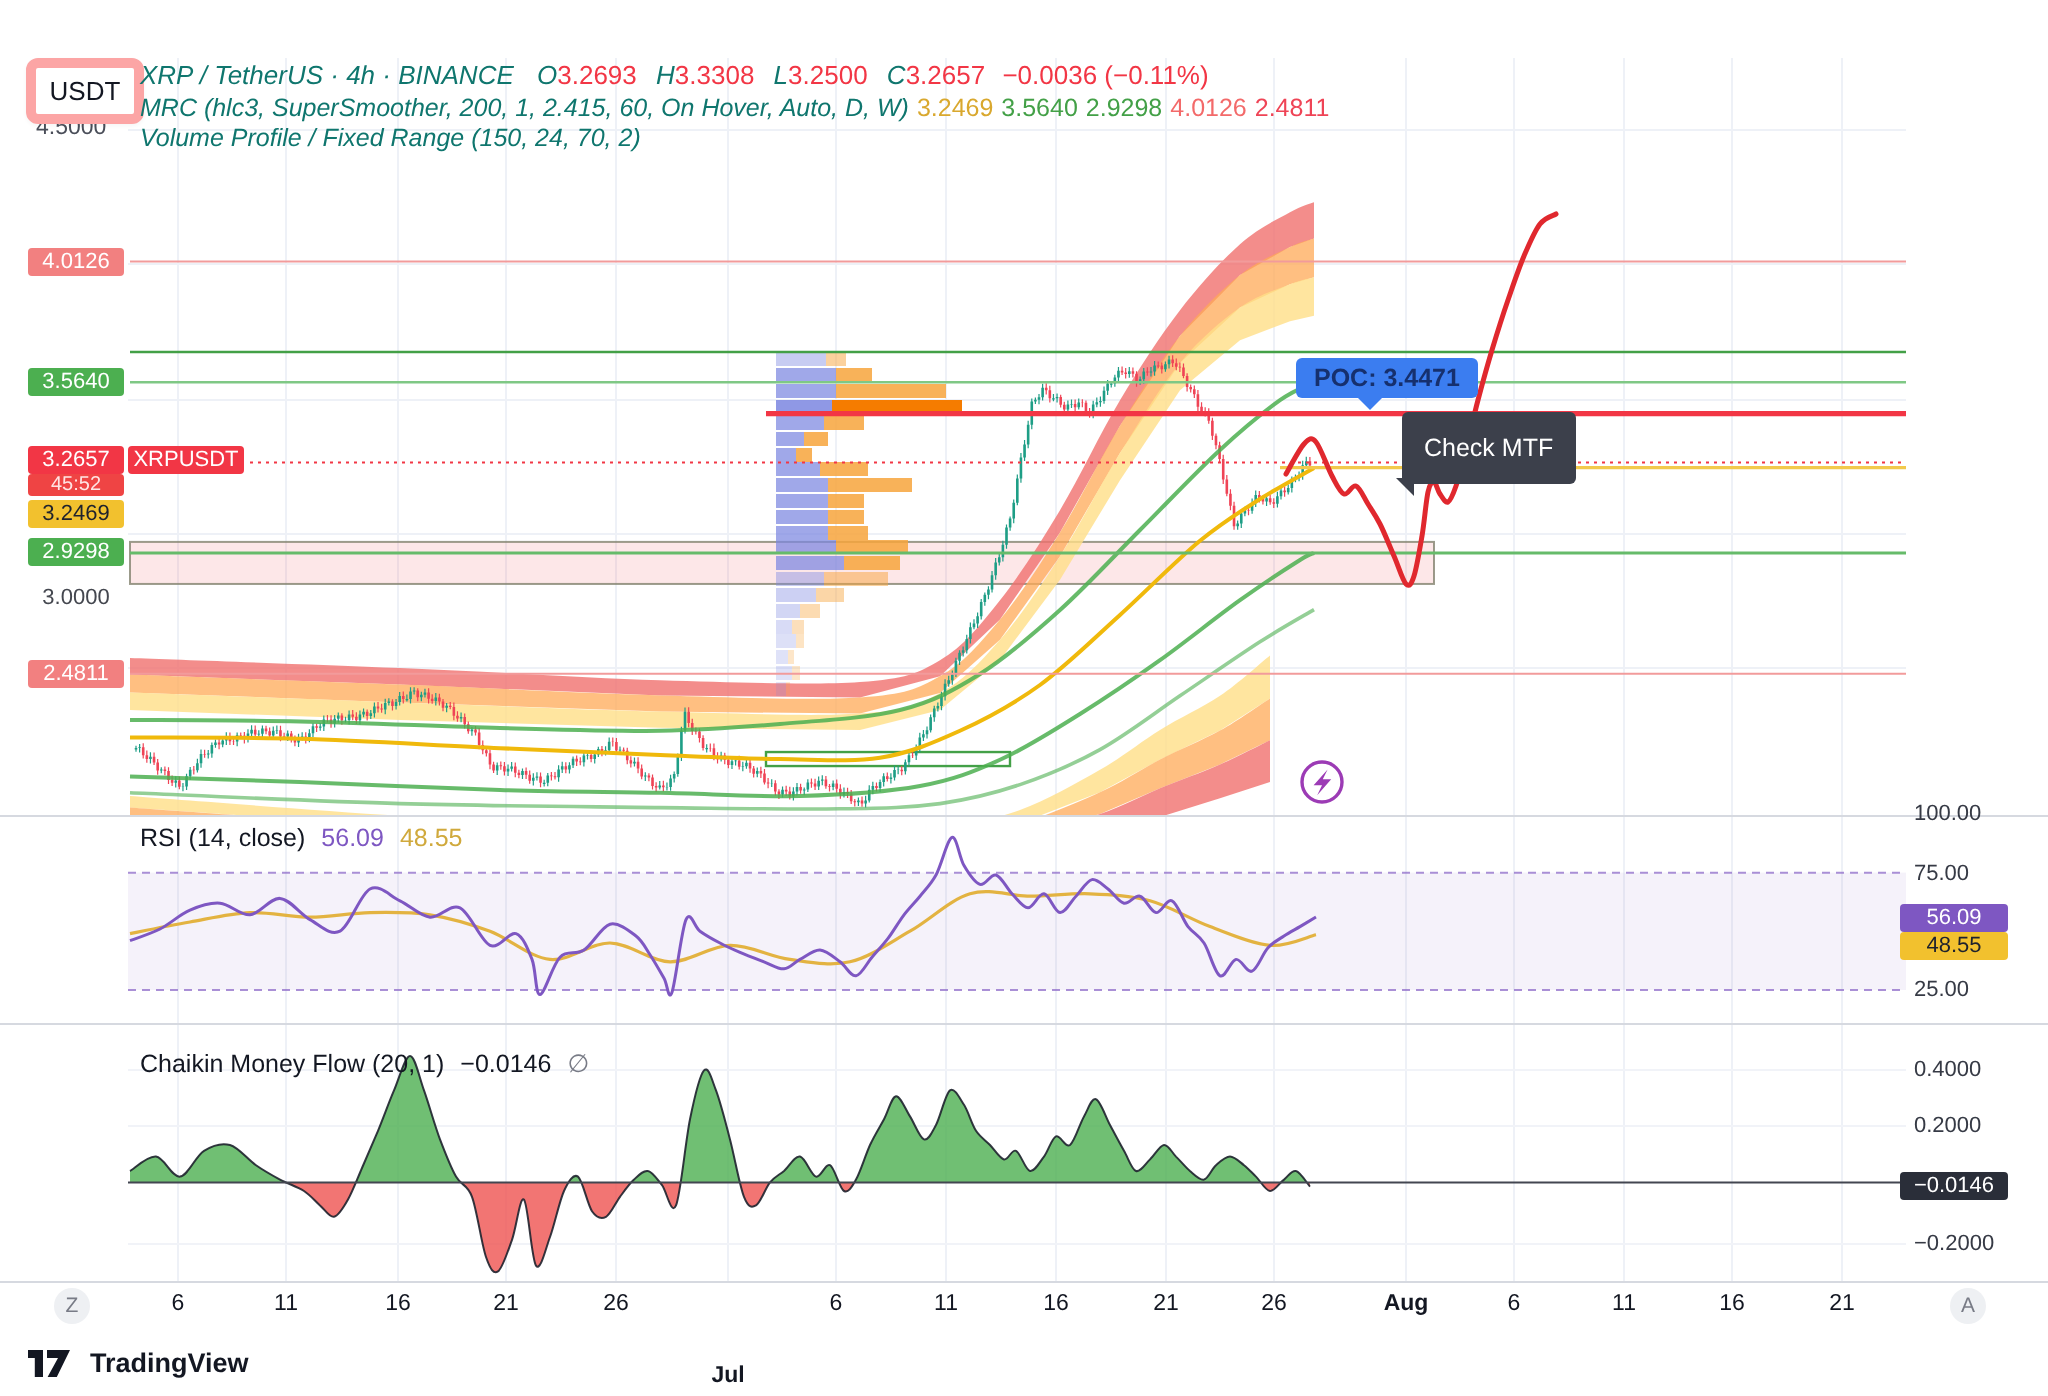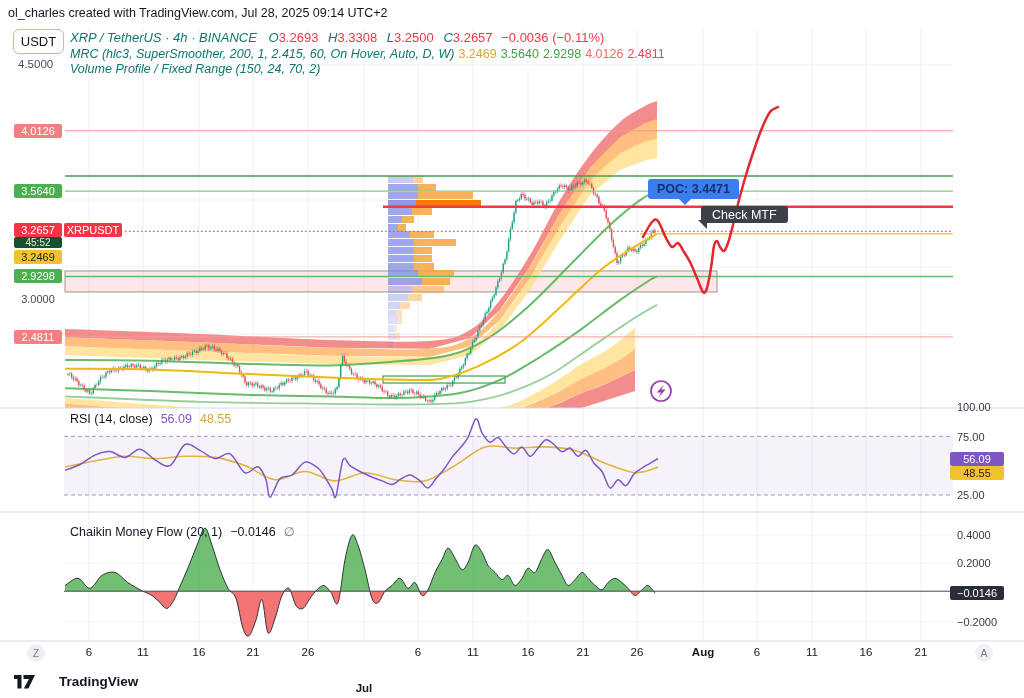--- a/index.html
+++ b/index.html
@@ -1,55 +1,55 @@
 <!DOCTYPE html>
 <html><head>
 <meta charset="utf-8">
 <style>
   html,body{margin:0;padding:0;background:#fff;}
   #app{position:relative;width:1024px;height:698px;background:#fff;overflow:hidden;
        font-family:"Liberation Sans",sans-serif;color:#131722;}
   #gfx{position:absolute;left:0;top:0;z-index:1;}
   .attr{position:absolute;left:8px;top:6px;font-size:12.5px;color:#131722;z-index:5;}
-  .usdt-btn{position:absolute;left:13px;top:29px;width:49px;height:23px;border:1px solid #fca5a5;
+  .usdt-btn{position:absolute;left:13px;top:29px;width:49px;height:23px;border:5px solid #fca5a5;
        border-radius:6px;background:#fff;font-size:13px;color:#131722;display:flex;align-items:center;
        justify-content:center;z-index:5;box-shadow:0 1px 2px rgba(0,0,0,.04);}
   .axis-top{position:absolute;left:18px;top:58px;font-size:11.5px;color:#4a4e59;z-index:2;}
   .legend{position:absolute;left:70px;top:31px;z-index:5;line-height:14.5px;}
   .legend .row1{font-size:13px;}
   .legend .row2,.legend .row3{font-size:12.5px;margin-top:1px;}
   .legend .lbl{color:#0f766e;font-style:italic;}
   .legend .red{color:#f23645;}
   .legend .mrc-v{margin-left:4px;font-weight:400;}
   .price-badge{position:absolute;left:14px;width:48px;height:14px;border-radius:2px;z-index:3;
        font-size:11px;display:flex;align-items:center;justify-content:center;color:#fff;}
   .price-plain{position:absolute;left:14px;width:48px;z-index:2;font-size:11px;color:#44474f;
        display:flex;align-items:center;justify-content:center;background:transparent;margin-top:32px;}
   .poc{position:absolute;left:648px;top:179px;height:20px;padding:0 9px;background:#3b7df0;border-radius:3px;
        color:#16306e;font-size:12.5px;font-weight:bold;display:flex;align-items:center;z-index:4;}
   .poc:after{content:'';position:absolute;left:30px;bottom:-6px;width:0;height:0;
        border-left:7px solid transparent;border-right:7px solid transparent;border-top:7px solid #3b7df0;}
-  .tooltip{position:absolute;left:701px;top:206px;height:17px;padding:0 11px;background:#3c404b;border-radius:3px;
+  .tooltip{position:absolute;left:701px;top:206px;height:36px;padding:0 11px;background:#3c404b;border-radius:3px;
        color:#fff;font-size:12.5px;display:flex;align-items:center;z-index:4;}
   .tooltip:after{content:'';position:absolute;left:-3px;bottom:-6px;width:0;height:0;
        border-top:9px solid #3c404b;border-left:9px solid transparent;}
   .pane-title{position:absolute;left:70px;z-index:3;font-size:12.5px;color:#131722;}
   .rsi-v1{color:#7e57c2;margin-left:8px;}
   .rsi-v2{color:#d0a93c;margin-left:8px;}
   .cmf-v{color:#131722;margin-left:8px;}
   .cmf-avg{color:#787b86;margin-left:8px;}
   .r-axis{position:absolute;left:953px;width:58px;z-index:3;font-size:11px;color:#363a45;
        display:flex;align-items:center;padding-left:4px;}
   .r-axis.badge{border-radius:2px;justify-content:center;padding-left:0;width:54px;left:950px;}
   .time-label{position:absolute;top:646px;transform:translateX(-50%);font-size:11.5px;color:#131722;z-index:3;}
   .time-label.bold{font-weight:bold;}
   .time-circle{position:absolute;top:644px;width:18px;height:18px;border-radius:50%;background:#eef0f3;
        color:#787b86;font-size:10.5px;display:flex;align-items:center;justify-content:center;
        transform:translateX(-50%);z-index:3;}
-  .footer{position:absolute;left:14px;top:674px;display:flex;align-items:center;gap:24px;z-index:5;}
+  .footer{position:absolute;left:14px;top:674px;display:flex;align-items:center;gap:10px;z-index:5;}
   .footer .brand{font-size:13.5px;font-weight:600;color:#131722;}
 </style>
 </head>
 <body>
 
 <div id="app">
   <svg id="gfx" width="1024" height="698">
       <defs>
         <clipPath id="clipMain">
           <rect x="64" y="29" width="890" height="379"></rect>
@@ -179,21 +179,20 @@
         <path d="M65.0 585.5C67.2 584.3 73.8 577.8 78.0 578.3C82.2 578.8 86.0 588.8 90.0 588.3C94.0 587.8 97.8 578.0 102.0 575.4C106.2 572.8 110.7 571.3 115.0 572.5C119.3 573.7 123.8 579.7 128.0 582.6C132.2 585.5 136.0 587.6 140.0 589.8C144.0 591.9 148.7 593.4 152.0 595.5C155.3 597.7 157.5 600.5 160.0 602.7C162.5 604.8 164.7 608.9 167.0 608.4C169.3 608.0 171.7 603.9 174.0 599.8C176.3 595.7 178.5 589.8 181.0 584.0C183.5 578.3 186.3 571.8 189.0 565.4C191.7 558.9 194.3 551.5 197.0 545.2C199.7 539.0 202.5 528.0 205.0 528.0C207.5 528.0 209.5 538.3 212.0 545.2C214.5 552.2 217.3 562.5 220.0 569.7C222.7 576.8 225.3 583.5 228.0 588.3C230.7 593.1 233.5 591.7 236.0 598.4C238.5 605.1 240.8 622.3 243.0 628.5C245.2 634.8 246.8 637.2 249.0 635.7C251.2 634.3 253.8 625.9 256.0 619.9C258.2 613.9 260.0 597.7 262.0 599.8C264.0 602.0 265.8 629.7 268.0 632.8C270.2 636.0 272.7 624.7 275.0 618.5C277.3 612.3 279.7 600.5 282.0 595.5C284.3 590.5 286.7 586.7 289.0 588.3C291.3 590.0 293.7 602.2 296.0 605.6C298.3 608.9 300.7 609.6 303.0 608.4C305.3 607.2 307.7 601.5 310.0 598.4C312.3 595.3 314.7 591.9 317.0 589.8C319.3 587.6 321.7 585.0 324.0 585.5C326.3 585.9 328.7 589.8 331.0 592.6C333.3 595.5 335.7 608.2 338.0 602.7C340.3 597.2 342.7 570.9 345.0 559.6C347.3 548.4 349.8 537.6 352.0 535.2C354.2 532.8 355.8 539.5 358.0 545.2C360.2 551.0 362.7 560.8 365.0 569.7C367.3 578.5 369.8 592.9 372.0 598.4C374.2 603.9 375.8 603.9 378.0 602.7C380.2 601.5 382.7 594.1 385.0 591.2C387.3 588.3 389.5 587.6 392.0 585.5C394.5 583.3 397.3 577.8 400.0 578.3C402.7 578.8 405.5 587.6 408.0 588.3C410.5 589.0 412.7 581.4 415.0 582.6C417.3 583.8 419.8 594.3 422.0 595.5C424.2 596.7 425.8 593.6 428.0 589.8C430.2 585.9 432.7 577.6 435.0 572.5C437.3 567.5 439.8 563.7 442.0 559.6C444.2 555.5 445.8 548.4 448.0 548.1C450.2 547.9 452.7 554.6 455.0 558.2C457.3 561.8 459.8 568.9 462.0 569.7C464.2 570.4 465.8 566.5 468.0 562.5C470.2 558.4 472.7 546.9 475.0 545.2C477.3 543.6 479.8 549.1 482.0 552.4C484.2 555.8 485.8 562.0 488.0 565.4C490.2 568.7 492.7 570.1 495.0 572.5C497.3 574.9 499.8 579.2 502.0 579.7C504.2 580.2 505.8 574.4 508.0 575.4C510.2 576.4 512.7 585.0 515.0 585.5C517.3 585.9 519.8 581.1 522.0 578.3C524.2 575.4 525.8 569.2 528.0 568.2C530.2 567.3 532.7 574.2 535.0 572.5C537.3 570.9 539.8 562.0 542.0 558.2C544.2 554.3 545.8 548.8 548.0 549.6C550.2 550.3 552.7 558.2 555.0 562.5C557.3 566.8 559.8 571.6 562.0 575.4C564.2 579.2 565.8 584.7 568.0 585.5C570.2 586.2 572.7 581.9 575.0 579.7C577.3 577.6 579.8 572.8 582.0 572.5C584.2 572.3 585.8 576.1 588.0 578.3C590.2 580.4 592.7 583.5 595.0 585.5C597.3 587.4 599.8 590.2 602.0 589.8C604.2 589.3 605.8 584.5 608.0 582.6C610.2 580.7 612.7 578.3 615.0 578.3C617.3 578.3 619.8 580.9 622.0 582.6C624.2 584.3 625.8 586.2 628.0 588.3C630.2 590.5 632.7 595.3 635.0 595.5C637.3 595.7 639.8 591.4 642.0 589.8C644.2 588.1 645.8 584.9 648.0 585.5C650.2 586.0 653.8 592.0 655.0 593.3L655 591.2L65 591.2Z" fill="#4caf50" opacity="0.8" clip-path="url(#cmfUp)"></path>
         <path d="M65.0 585.5C67.2 584.3 73.8 577.8 78.0 578.3C82.2 578.8 86.0 588.8 90.0 588.3C94.0 587.8 97.8 578.0 102.0 575.4C106.2 572.8 110.7 571.3 115.0 572.5C119.3 573.7 123.8 579.7 128.0 582.6C132.2 585.5 136.0 587.6 140.0 589.8C144.0 591.9 148.7 593.4 152.0 595.5C155.3 597.7 157.5 600.5 160.0 602.7C162.5 604.8 164.7 608.9 167.0 608.4C169.3 608.0 171.7 603.9 174.0 599.8C176.3 595.7 178.5 589.8 181.0 584.0C183.5 578.3 186.3 571.8 189.0 565.4C191.7 558.9 194.3 551.5 197.0 545.2C199.7 539.0 202.5 528.0 205.0 528.0C207.5 528.0 209.5 538.3 212.0 545.2C214.5 552.2 217.3 562.5 220.0 569.7C222.7 576.8 225.3 583.5 228.0 588.3C230.7 593.1 233.5 591.7 236.0 598.4C238.5 605.1 240.8 622.3 243.0 628.5C245.2 634.8 246.8 637.2 249.0 635.7C251.2 634.3 253.8 625.9 256.0 619.9C258.2 613.9 260.0 597.7 262.0 599.8C264.0 602.0 265.8 629.7 268.0 632.8C270.2 636.0 272.7 624.7 275.0 618.5C277.3 612.3 279.7 600.5 282.0 595.5C284.3 590.5 286.7 586.7 289.0 588.3C291.3 590.0 293.7 602.2 296.0 605.6C298.3 608.9 300.7 609.6 303.0 608.4C305.3 607.2 307.7 601.5 310.0 598.4C312.3 595.3 314.7 591.9 317.0 589.8C319.3 587.6 321.7 585.0 324.0 585.5C326.3 585.9 328.7 589.8 331.0 592.6C333.3 595.5 335.7 608.2 338.0 602.7C340.3 597.2 342.7 570.9 345.0 559.6C347.3 548.4 349.8 537.6 352.0 535.2C354.2 532.8 355.8 539.5 358.0 545.2C360.2 551.0 362.7 560.8 365.0 569.7C367.3 578.5 369.8 592.9 372.0 598.4C374.2 603.9 375.8 603.9 378.0 602.7C380.2 601.5 382.7 594.1 385.0 591.2C387.3 588.3 389.5 587.6 392.0 585.5C394.5 583.3 397.3 577.8 400.0 578.3C402.7 578.8 405.5 587.6 408.0 588.3C410.5 589.0 412.7 581.4 415.0 582.6C417.3 583.8 419.8 594.3 422.0 595.5C424.2 596.7 425.8 593.6 428.0 589.8C430.2 585.9 432.7 577.6 435.0 572.5C437.3 567.5 439.8 563.7 442.0 559.6C444.2 555.5 445.8 548.4 448.0 548.1C450.2 547.9 452.7 554.6 455.0 558.2C457.3 561.8 459.8 568.9 462.0 569.7C464.2 570.4 465.8 566.5 468.0 562.5C470.2 558.4 472.7 546.9 475.0 545.2C477.3 543.6 479.8 549.1 482.0 552.4C484.2 555.8 485.8 562.0 488.0 565.4C490.2 568.7 492.7 570.1 495.0 572.5C497.3 574.9 499.8 579.2 502.0 579.7C504.2 580.2 505.8 574.4 508.0 575.4C510.2 576.4 512.7 585.0 515.0 585.5C517.3 585.9 519.8 581.1 522.0 578.3C524.2 575.4 525.8 569.2 528.0 568.2C530.2 567.3 532.7 574.2 535.0 572.5C537.3 570.9 539.8 562.0 542.0 558.2C544.2 554.3 545.8 548.8 548.0 549.6C550.2 550.3 552.7 558.2 555.0 562.5C557.3 566.8 559.8 571.6 562.0 575.4C564.2 579.2 565.8 584.7 568.0 585.5C570.2 586.2 572.7 581.9 575.0 579.7C577.3 577.6 579.8 572.8 582.0 572.5C584.2 572.3 585.8 576.1 588.0 578.3C590.2 580.4 592.7 583.5 595.0 585.5C597.3 587.4 599.8 590.2 602.0 589.8C604.2 589.3 605.8 584.5 608.0 582.6C610.2 580.7 612.7 578.3 615.0 578.3C617.3 578.3 619.8 580.9 622.0 582.6C624.2 584.3 625.8 586.2 628.0 588.3C630.2 590.5 632.7 595.3 635.0 595.5C637.3 595.7 639.8 591.4 642.0 589.8C644.2 588.1 645.8 584.9 648.0 585.5C650.2 586.0 653.8 592.0 655.0 593.3L655 591.2L65 591.2Z" fill="#ef5350" opacity="0.8" clip-path="url(#cmfDn)"></path>
         <path d="M65.0 585.5C67.2 584.3 73.8 577.8 78.0 578.3C82.2 578.8 86.0 588.8 90.0 588.3C94.0 587.8 97.8 578.0 102.0 575.4C106.2 572.8 110.7 571.3 115.0 572.5C119.3 573.7 123.8 579.7 128.0 582.6C132.2 585.5 136.0 587.6 140.0 589.8C144.0 591.9 148.7 593.4 152.0 595.5C155.3 597.7 157.5 600.5 160.0 602.7C162.5 604.8 164.7 608.9 167.0 608.4C169.3 608.0 171.7 603.9 174.0 599.8C176.3 595.7 178.5 589.8 181.0 584.0C183.5 578.3 186.3 571.8 189.0 565.4C191.7 558.9 194.3 551.5 197.0 545.2C199.7 539.0 202.5 528.0 205.0 528.0C207.5 528.0 209.5 538.3 212.0 545.2C214.5 552.2 217.3 562.5 220.0 569.7C222.7 576.8 225.3 583.5 228.0 588.3C230.7 593.1 233.5 591.7 236.0 598.4C238.5 605.1 240.8 622.3 243.0 628.5C245.2 634.8 246.8 637.2 249.0 635.7C251.2 634.3 253.8 625.9 256.0 619.9C258.2 613.9 260.0 597.7 262.0 599.8C264.0 602.0 265.8 629.7 268.0 632.8C270.2 636.0 272.7 624.7 275.0 618.5C277.3 612.3 279.7 600.5 282.0 595.5C284.3 590.5 286.7 586.7 289.0 588.3C291.3 590.0 293.7 602.2 296.0 605.6C298.3 608.9 300.7 609.6 303.0 608.4C305.3 607.2 307.7 601.5 310.0 598.4C312.3 595.3 314.7 591.9 317.0 589.8C319.3 587.6 321.7 585.0 324.0 585.5C326.3 585.9 328.7 589.8 331.0 592.6C333.3 595.5 335.7 608.2 338.0 602.7C340.3 597.2 342.7 570.9 345.0 559.6C347.3 548.4 349.8 537.6 352.0 535.2C354.2 532.8 355.8 539.5 358.0 545.2C360.2 551.0 362.7 560.8 365.0 569.7C367.3 578.5 369.8 592.9 372.0 598.4C374.2 603.9 375.8 603.9 378.0 602.7C380.2 601.5 382.7 594.1 385.0 591.2C387.3 588.3 389.5 587.6 392.0 585.5C394.5 583.3 397.3 577.8 400.0 578.3C402.7 578.8 405.5 587.6 408.0 588.3C410.5 589.0 412.7 581.4 415.0 582.6C417.3 583.8 419.8 594.3 422.0 595.5C424.2 596.7 425.8 593.6 428.0 589.8C430.2 585.9 432.7 577.6 435.0 572.5C437.3 567.5 439.8 563.7 442.0 559.6C444.2 555.5 445.8 548.4 448.0 548.1C450.2 547.9 452.7 554.6 455.0 558.2C457.3 561.8 459.8 568.9 462.0 569.7C464.2 570.4 465.8 566.5 468.0 562.5C470.2 558.4 472.7 546.9 475.0 545.2C477.3 543.6 479.8 549.1 482.0 552.4C484.2 555.8 485.8 562.0 488.0 565.4C490.2 568.7 492.7 570.1 495.0 572.5C497.3 574.9 499.8 579.2 502.0 579.7C504.2 580.2 505.8 574.4 508.0 575.4C510.2 576.4 512.7 585.0 515.0 585.5C517.3 585.9 519.8 581.1 522.0 578.3C524.2 575.4 525.8 569.2 528.0 568.2C530.2 567.3 532.7 574.2 535.0 572.5C537.3 570.9 539.8 562.0 542.0 558.2C544.2 554.3 545.8 548.8 548.0 549.6C550.2 550.3 552.7 558.2 555.0 562.5C557.3 566.8 559.8 571.6 562.0 575.4C564.2 579.2 565.8 584.7 568.0 585.5C570.2 586.2 572.7 581.9 575.0 579.7C577.3 577.6 579.8 572.8 582.0 572.5C584.2 572.3 585.8 576.1 588.0 578.3C590.2 580.4 592.7 583.5 595.0 585.5C597.3 587.4 599.8 590.2 602.0 589.8C604.2 589.3 605.8 584.5 608.0 582.6C610.2 580.7 612.7 578.3 615.0 578.3C617.3 578.3 619.8 580.9 622.0 582.6C624.2 584.3 625.8 586.2 628.0 588.3C630.2 590.5 632.7 595.3 635.0 595.5C637.3 595.7 639.8 591.4 642.0 589.8C644.2 588.1 645.8 584.9 648.0 585.5C650.2 586.0 653.8 592.0 655.0 593.3" stroke="#1e222d" stroke-width="1" fill="none" opacity="0.9"></path>
         <line x1="64" y1="591.2" x2="953" y2="591.2" stroke="#434651" stroke-width="1"></line>
       </g>
       <line x1="0" y1="408" x2="1024" y2="408" stroke="#d6d9e0" stroke-width="1"></line>
       <line x1="0" y1="512" x2="1024" y2="512" stroke="#d6d9e0" stroke-width="1"></line>
       <line x1="0" y1="641" x2="1024" y2="641" stroke="#d6d9e0" stroke-width="1"></line>
     </svg>
 
-  <div class="attr">ol_charles created with TradingView.com, Jul 28, 2025 09:14 UTC+2</div>
 
   <div class="usdt-btn">USDT</div>
   <div class="axis-top">4.5000</div>
 
   <div class="legend">
     <div class="row1">
       <span class="lbl">XRP / TetherUS · 4h · BINANCE</span>
       <span class="lbl" style="margin-left:8px">O</span><span class="red">3.2693</span>
       <span class="lbl" style="margin-left:6px">H</span><span class="red">3.3308</span>
       <span class="lbl" style="margin-left:6px">L</span><span class="red">3.2500</span>
@@ -222,21 +221,21 @@
     <svg width="21" height="14" viewBox="0 0 21 14">
       <path d="M0 0h7.5v13.5H3.4V4H0z" fill="#131722"></path>
       <path d="M9.5 0H21l-6.6 13.5h-4.6L15 4H9.5z" fill="#131722"></path>
     </svg>
     <span class="brand">TradingView</span>
   </div>
 <div class="price-badge" style="top: 124px; height: 14px; background: rgb(242, 128, 128); color: rgb(255, 255, 255);">4.0126</div>
     <div class="price-badge" style="top: 184px; height: 14px; background: rgb(76, 175, 80); color: rgb(255, 255, 255);">3.5640</div>
     <div class="price-plain" style="top: 193px; height: 14px;">3.5000</div>
     <div class="price-badge" style="top: 223px; height: 14px; background: rgb(242, 54, 69); color: rgb(255, 255, 255);">3.2657</div>
-    <div class="price-badge" style="top: 236.5px; height: 11px; background: #14532d; color: rgb(255, 227, 227); font-size: 10px;">45:52</div>
+    <div class="price-badge" style="top: 236.5px; height: 11px; background: #ef4444; color: rgb(255, 227, 227); font-size: 10px;">45:52</div>
     <div class="price-badge" style="top: 223px; height: 14px; left: 64px; width: 58px; background: rgb(242, 54, 69); color: rgb(255, 255, 255);">XRPUSDT</div>
     <div class="price-badge" style="top: 250px; height: 14px; background: rgb(242, 193, 46); color: rgb(30, 34, 45);">3.2469</div>
     <div class="price-plain" style="top: 260px; height: 14px; z-index: 1;">3.0000</div>
     <div class="price-badge" style="top: 269px; height: 14px; background: rgb(76, 175, 80); color: rgb(255, 255, 255);">2.9298</div>
     <div class="price-badge" style="top: 330px; height: 14px; background: rgb(242, 128, 128); color: rgb(255, 255, 255);">2.4811</div>
     <div class="r-axis" style="top: 400px; height: 14px;">100.00</div>
     <div class="r-axis" style="top: 430px; height: 14px;">75.00</div>
     <div class="r-axis badge" style="top: 452px; height: 14px; background: rgb(126, 87, 194); color: rgb(255, 255, 255);">56.09</div>
     <div class="r-axis badge" style="top: 466px; height: 14px; background: rgb(242, 193, 46); color: rgb(30, 34, 45);">48.55</div>
     <div class="r-axis" style="top: 488px; height: 14px;">25.00</div>

